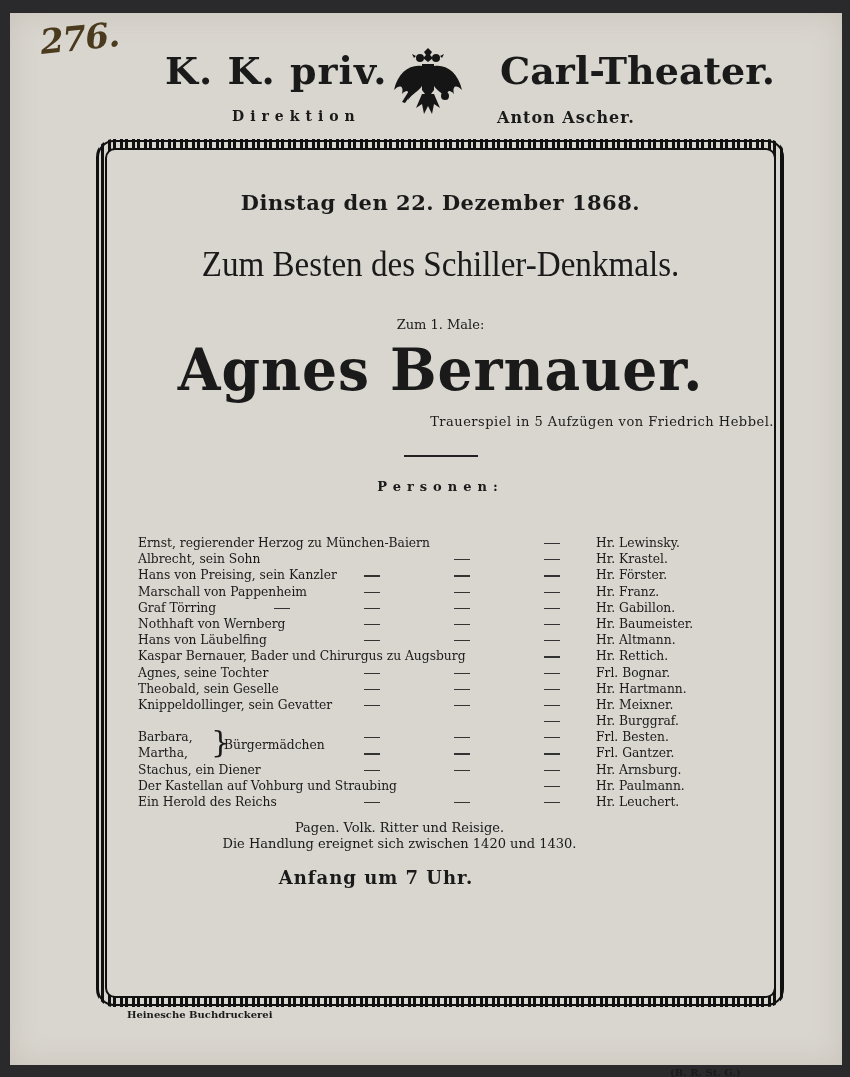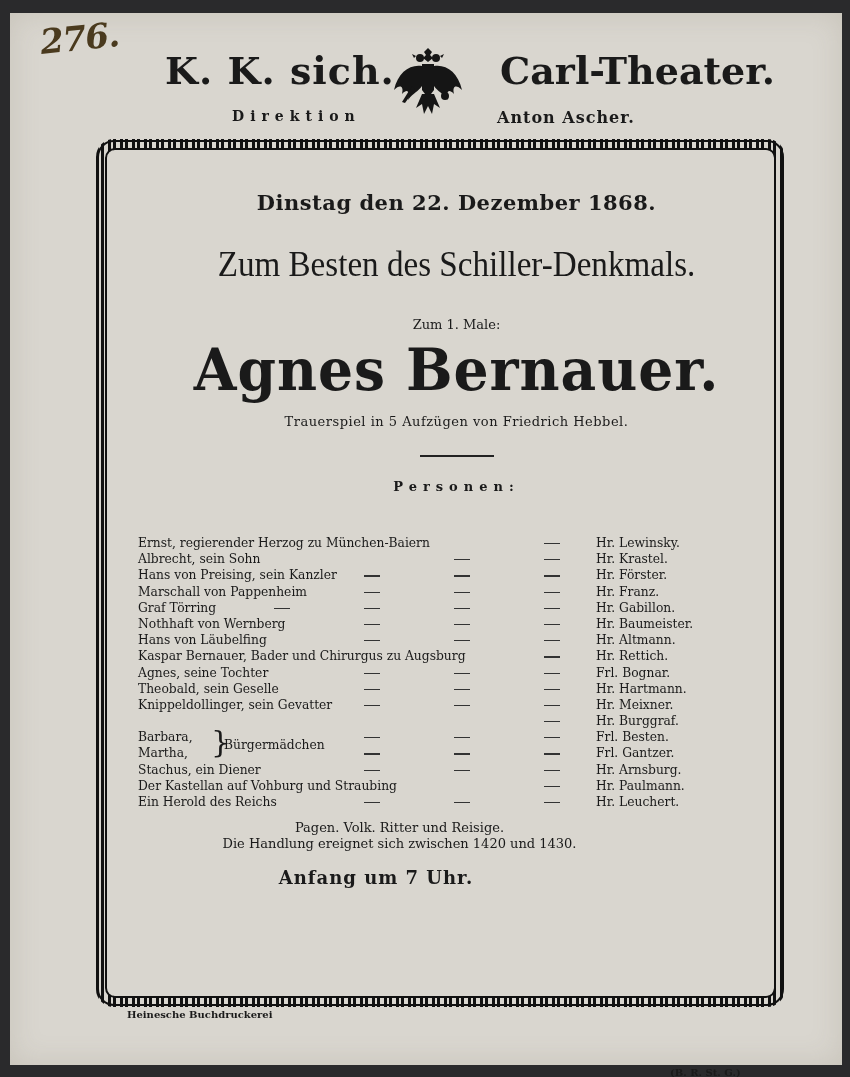--- a/index.html
+++ b/index.html
@@ -79,21 +79,20 @@
     inset: -2px;
     border: 2px solid #111;
     border-radius: 10px;
     pointer-events: none;
   }
   .content {
     position: absolute;
     left: 107px; top: 150px;
     width: 667px;
     text-align: center;
-    margin-left: 16px;
   }
   .date {
     margin-top: 40px;
     font-size: 21px; font-weight: bold;
     letter-spacing: 0.5px;
   }
   .benefit {
     margin-top: 28px;
     font-family: "Liberation Serif", serif;
     font-size: 36px;
@@ -108,20 +107,21 @@
     font-family: "DejaVu Serif", serif;
     font-weight: bold;
     font-size: 58px;
     letter-spacing: 1px;
     transform: scaleX(0.95);
   }
   .subtitle {
     margin-top: 10px;
     font-size: 13px;
     letter-spacing: 0.5px;
+    text-align: right;
   }
   .rule {
     width: 74px; height: 2px; background: #222;
     margin: 26px auto 0;
   }
   .personen {
     margin-top: 22px;
     font-size: 13px; font-weight: bold;
     letter-spacing: 6px;
   }
@@ -170,21 +170,21 @@
   }
 </style>
 </head>
 <body>
 
 <div class="paper"></div>
 
 <div class="shelfmark">276.</div>
 
 <div class="header-line">
-  <div class="hdr-left">K. K. sich.</div>
+  <div class="hdr-left">K. K. priv.</div>
   <div class="hdr-right">Carl-Theater.</div>
 </div>
 
 <svg class="eagle" viewBox="0 0 72 78">
   <g fill="#151515">
     <path d="M36 6 l4 4 -2 3 3 3 -5 4 -5 -4 3 -3 -2 -3z"></path>
     <circle cx="28" cy="16" r="4"></circle>
     <circle cx="44" cy="16" r="4"></circle>
     <path d="M24 14 l-4 -2 2 4z M48 14 l4 -2 -2 4z"></path>
     <path d="M30 22 h12 v26 l-6 8 -6 -8z"></path>

